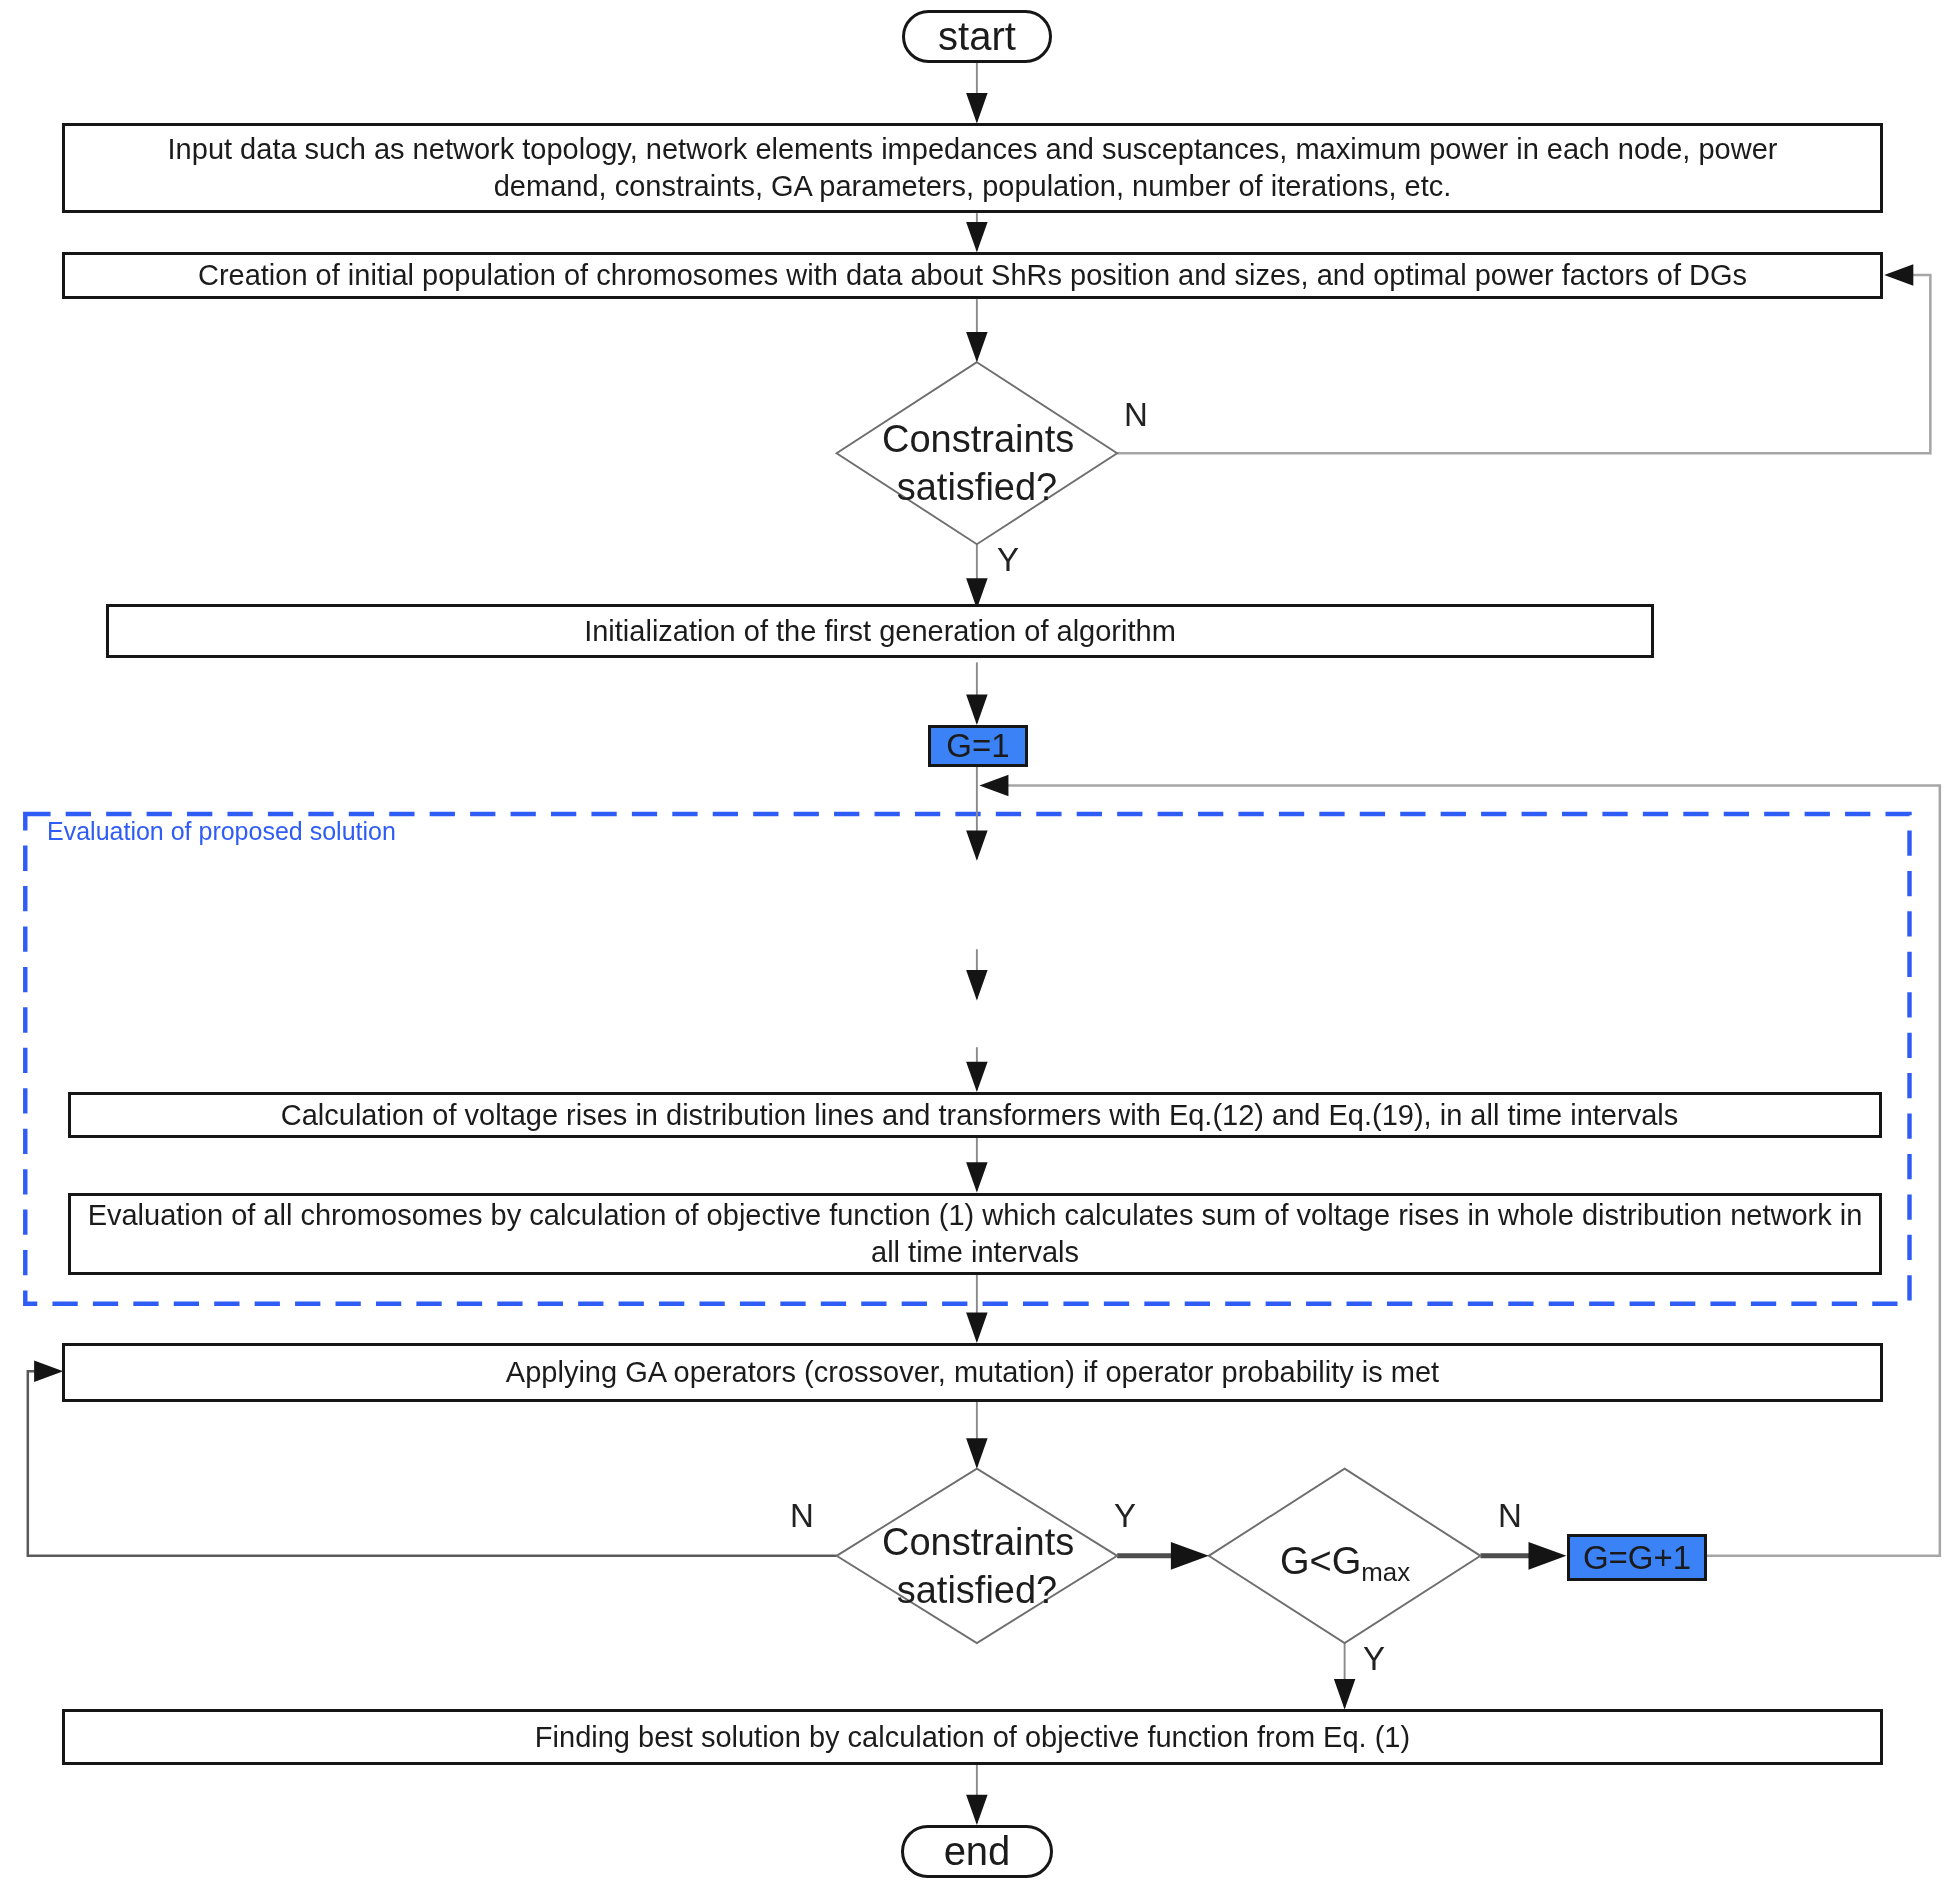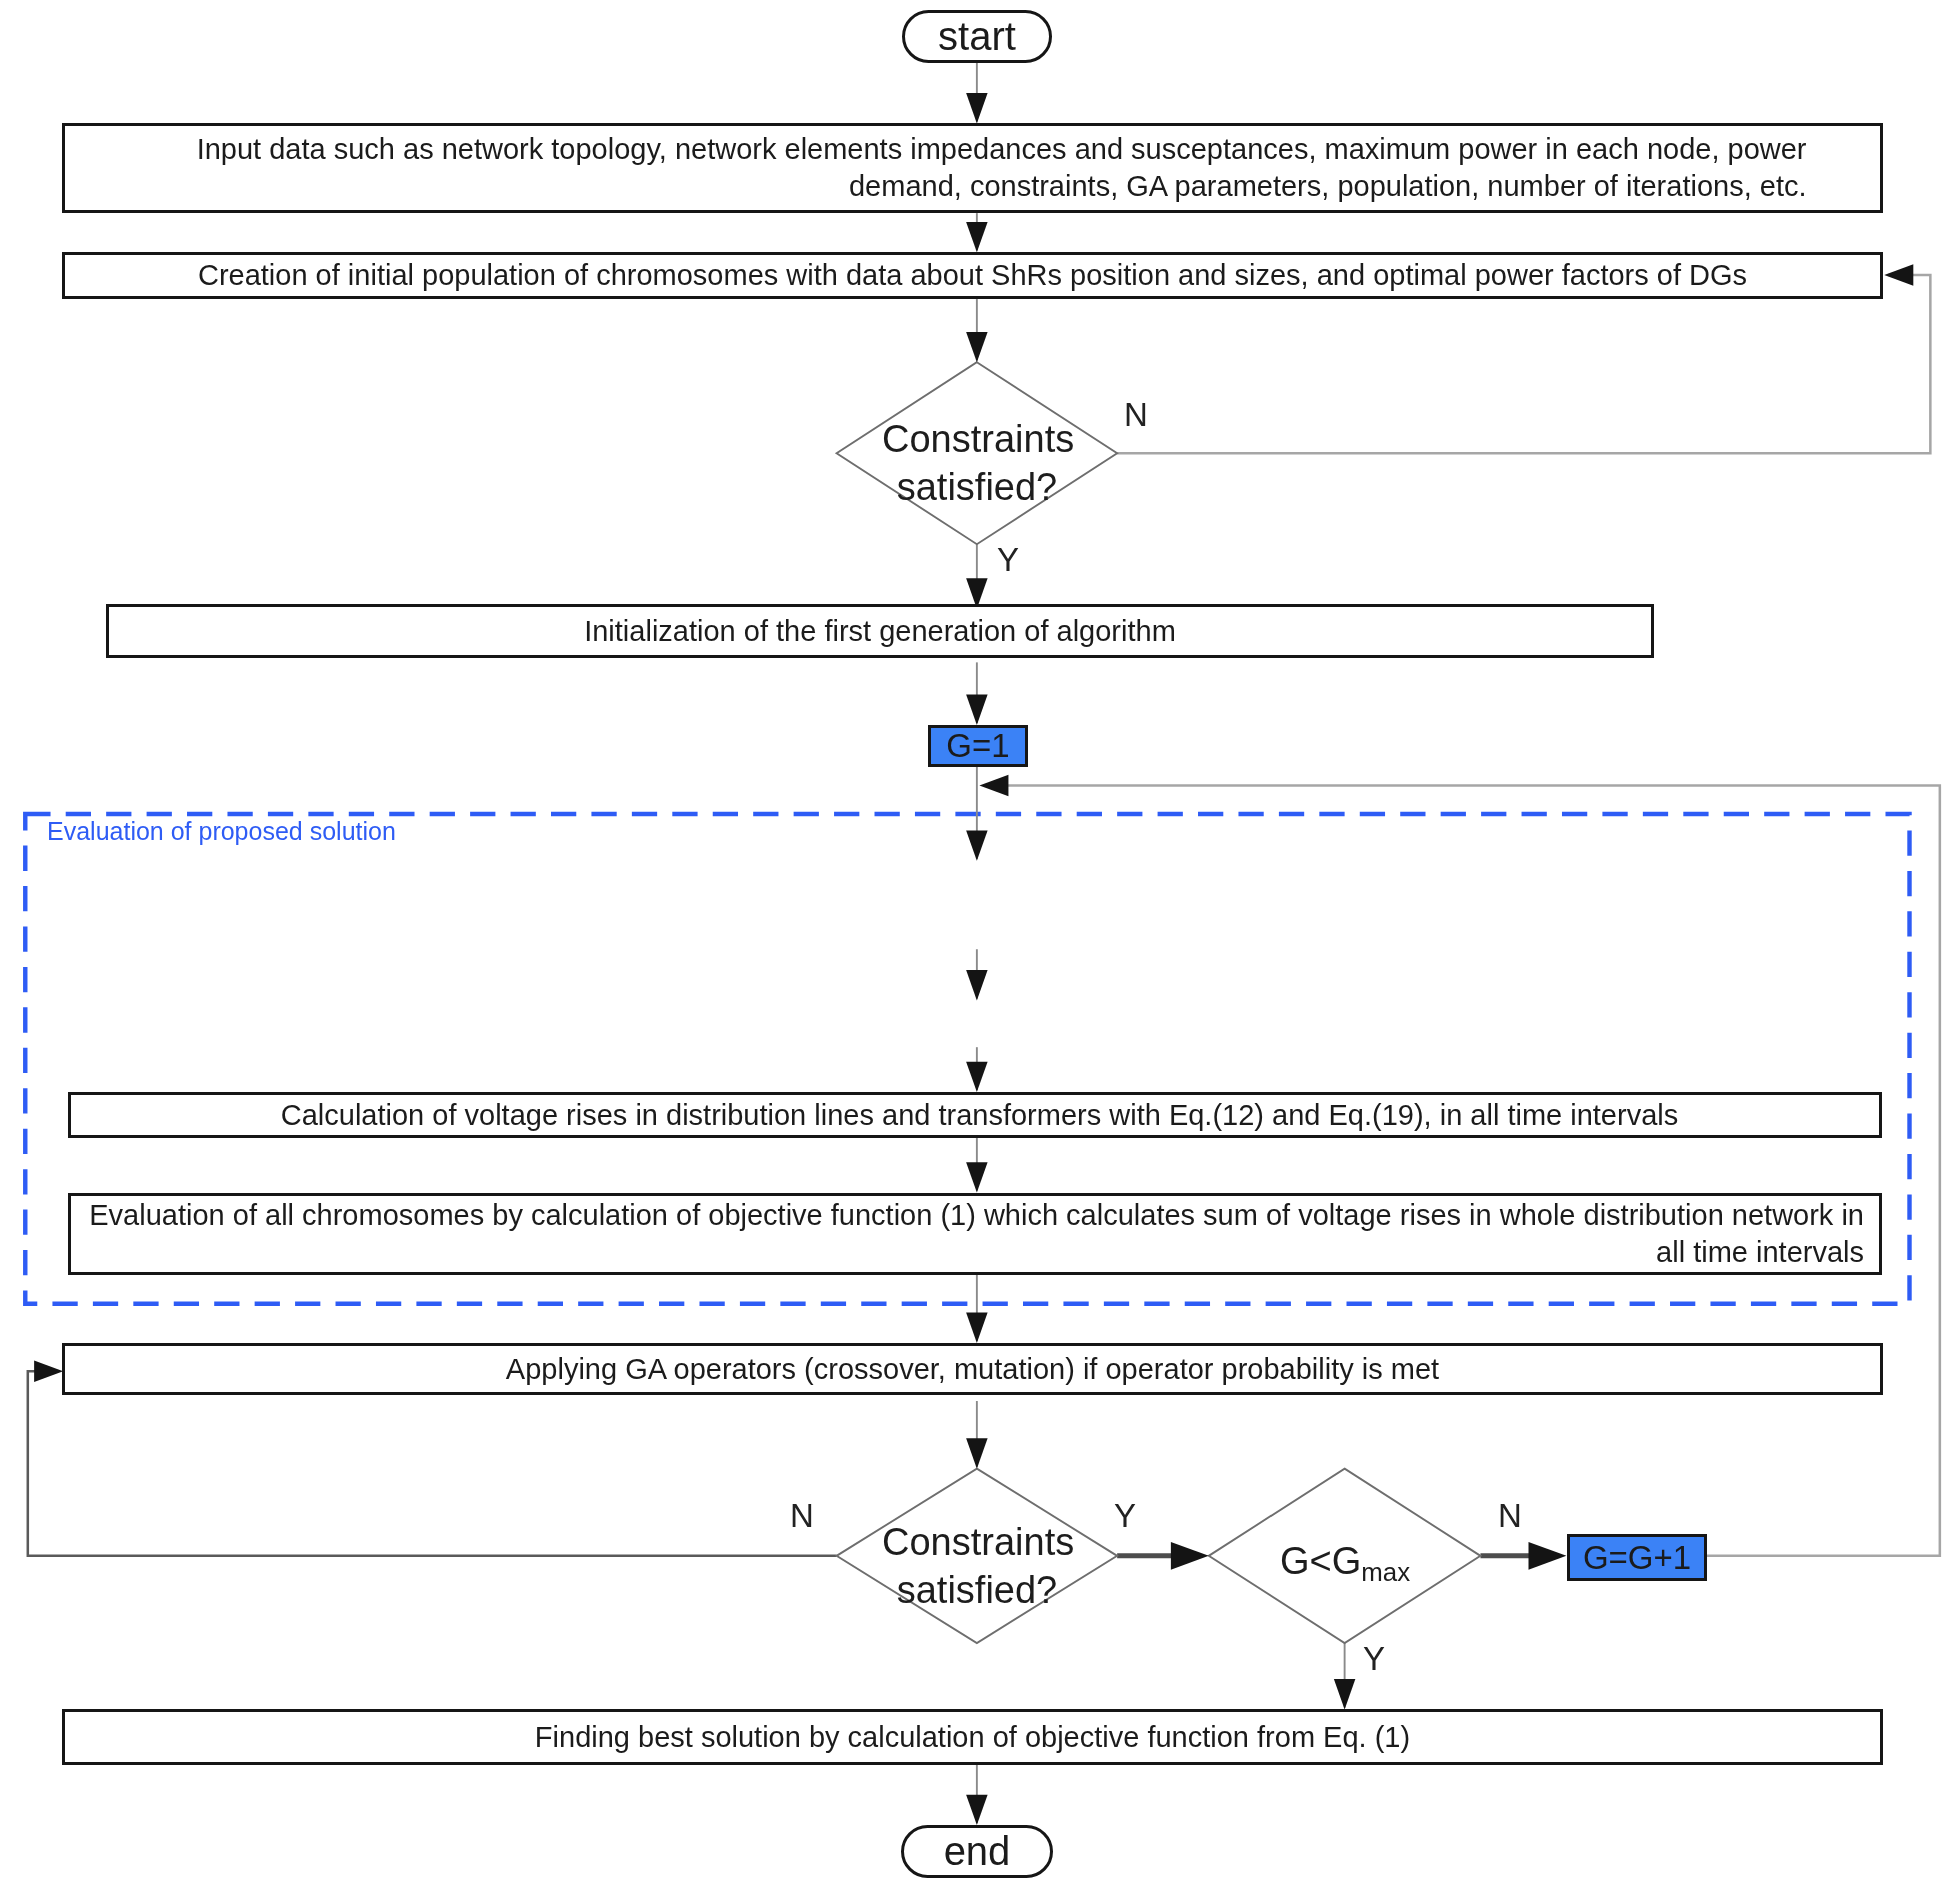--- a/index.html
+++ b/index.html
@@ -27,21 +27,21 @@
     height: 1889px;
   }
   .node {
     position: absolute;
     box-sizing: border-box;
     border: 3.8px solid #161616;
     background: #ffffff;
     display: flex;
     align-items: center;
     justify-content: center;
-    text-align: right;
+    text-align: center;
     font-size: 29px;
     line-height: 1.26;
     color: #1b1b1b;
     padding: 0 15px;
   }
   .node .txt { display: block; }
   .term {
     position: absolute;
     box-sizing: border-box;
     border: 3.2px solid #161616;
@@ -96,21 +96,21 @@
   
   #box1    { left: 62px;  top: 123px;  width: 1821px; height: 90px; }
   #box1 .txt { max-width: 1668px; }
   #box2    { left: 62px;  top: 252px;  width: 1821px; height: 47px;  }
   #box3    { left: 62px;  top: 604px;  width: 1548px; height: 54px; margin-left: 44px;  }
   #gbox1   { left: 928px; top: 725px; width: 100px;  height: 42px;  }
   #box4    { left: 68px; top: 861px; width: 1814px; height: 88px; }
   #box5    { left: 68px; top: 1000px; width: 1814px; height: 47px;  }
   #box6    { left: 68px; top: 1092px; width: 1814px; height: 46px; padding-left: 24px;  }
   #box7    { left: 68px; top: 1193px; width: 1814px; height: 82px; }
-  #box8    { left: 62px;  top: 1343px; width: 1821px; height: 52px;  }
+  #box8    { left: 62px;  top: 1343px; width: 1821px; height: 59px;  }
   #gbox2   { left: 1567px; top: 1534px; width: 140px;  height: 47px;  }
   #box9    { left: 62px;  top: 1709px; width: 1821px; height: 56px;  }
   #start   { left: 902px; top: 9.5px;   width: 150px;  height: 53px;  }
   #end     { left: 901px; top: 1825px; width: 152px;  height: 53px;  }
   #d1text  { left: 882px; top: 416px;  }
   #d2text  { left: 882px; top: 1519px; }
   #d3text  { left: 1250px; top: 1538px; }
   #n1 { left: 1124px; top: 398px;  }
   #y1 { left: 997px; top: 543px;  }
   #n2 { left: 790px; top: 1499px; }

